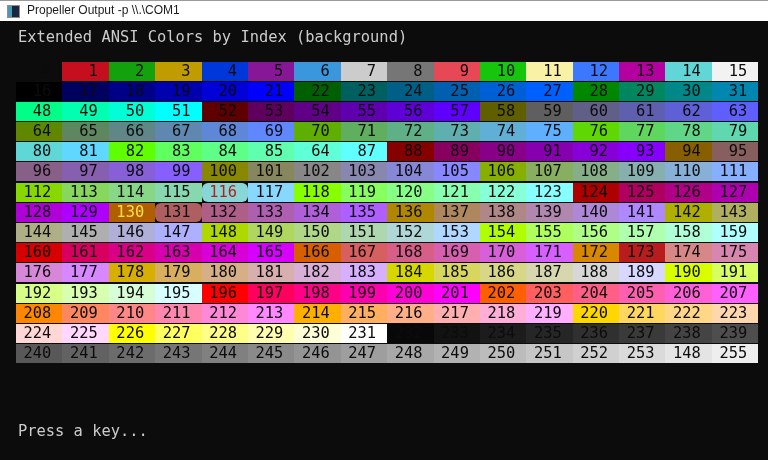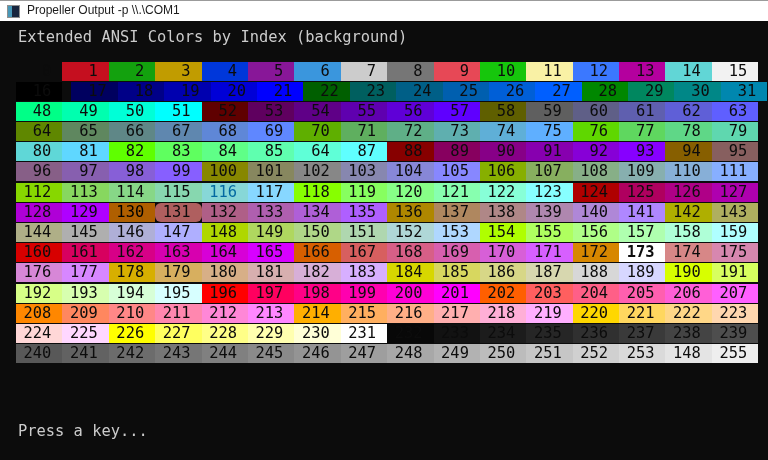--- a/index.html
+++ b/index.html
@@ -44,21 +44,21 @@
           <div class="cell" style="background: rgb(231, 72, 86); color: rgb(12, 12, 12);">9</div>
           <div class="cell" style="background: rgb(22, 198, 12); color: rgb(12, 12, 12);">10</div>
           <div class="cell" style="background: rgb(249, 241, 165); color: rgb(12, 12, 12);">11</div>
           <div class="cell" style="background: rgb(59, 120, 255); color: rgb(12, 12, 12);">12</div>
           <div class="cell" style="background: rgb(180, 0, 158); color: rgb(12, 12, 12);">13</div>
           <div class="cell" style="background: rgb(97, 214, 214); color: rgb(12, 12, 12);">14</div>
           <div class="cell" style="background: rgb(242, 242, 242); color: rgb(12, 12, 12);">15</div>
         </div>
         <div class="row">
           <div class="cell" style="background: rgb(0, 0, 0); color: rgb(12, 12, 12);">16</div>
-          <div class="cell" style="background: rgb(0, 0, 95); color: rgb(12, 12, 12); margin-left: 9px;">17</div>
+          <div class="cell" style="background: rgb(0, 0, 95); color: rgb(12, 12, 12);">17</div>
           <div class="cell" style="background: rgb(0, 0, 135); color: rgb(12, 12, 12);">18</div>
           <div class="cell" style="background: rgb(0, 0, 175); color: rgb(12, 12, 12);">19</div>
           <div class="cell" style="background: rgb(0, 0, 215); color: rgb(12, 12, 12);">20</div>
           <div class="cell" style="background: rgb(0, 0, 255); color: rgb(12, 12, 12);">21</div>
           <div class="cell" style="background: rgb(0, 95, 0); color: rgb(12, 12, 12);">22</div>
           <div class="cell" style="background: rgb(0, 95, 95); color: rgb(12, 12, 12);">23</div>
           <div class="cell" style="background: rgb(0, 95, 135); color: rgb(12, 12, 12);">24</div>
           <div class="cell" style="background: rgb(0, 95, 175); color: rgb(12, 12, 12);">25</div>
           <div class="cell" style="background: rgb(0, 95, 215); color: rgb(12, 12, 12);">26</div>
           <div class="cell" style="background: rgb(0, 95, 255); color: rgb(12, 12, 12);">27</div>
@@ -137,37 +137,37 @@
           <div class="cell" style="background: rgb(135, 175, 135); color: rgb(12, 12, 12);">108</div>
           <div class="cell" style="background: rgb(135, 175, 175); color: rgb(12, 12, 12);">109</div>
           <div class="cell" style="background: rgb(135, 175, 215); color: rgb(12, 12, 12);">110</div>
           <div class="cell" style="background: rgb(135, 175, 255); color: rgb(12, 12, 12);">111</div>
         </div>
         <div class="row">
           <div class="cell" style="background: rgb(135, 215, 0); color: rgb(12, 12, 12);">112</div>
           <div class="cell" style="background: rgb(135, 215, 95); color: rgb(12, 12, 12);">113</div>
           <div class="cell" style="background: rgb(135, 215, 135); color: rgb(12, 12, 12);">114</div>
           <div class="cell" style="background: rgb(135, 215, 175); color: rgb(12, 12, 12);">115</div>
-          <div class="cell" style="background: rgb(135, 215, 215); color: #0369a1;">116</div>
+          <div class="cell" style="background: rgb(135, 215, 215); color: #b91c1c; border-radius: 6px;">116</div>
           <div class="cell" style="background: rgb(135, 215, 255); color: rgb(12, 12, 12);">117</div>
           <div class="cell" style="background: rgb(135, 255, 0); color: rgb(12, 12, 12);">118</div>
           <div class="cell" style="background: rgb(135, 255, 95); color: rgb(12, 12, 12);">119</div>
           <div class="cell" style="background: rgb(135, 255, 135); color: rgb(12, 12, 12);">120</div>
           <div class="cell" style="background: rgb(135, 255, 175); color: rgb(12, 12, 12);">121</div>
           <div class="cell" style="background: rgb(135, 255, 215); color: rgb(12, 12, 12);">122</div>
           <div class="cell" style="background: rgb(135, 255, 255); color: rgb(12, 12, 12);">123</div>
           <div class="cell" style="background: rgb(175, 0, 0); color: rgb(12, 12, 12);">124</div>
           <div class="cell" style="background: rgb(175, 0, 95); color: rgb(12, 12, 12);">125</div>
           <div class="cell" style="background: rgb(175, 0, 135); color: rgb(12, 12, 12);">126</div>
           <div class="cell" style="background: rgb(175, 0, 175); color: rgb(12, 12, 12);">127</div>
         </div>
         <div class="row">
           <div class="cell" style="background: rgb(175, 0, 215); color: rgb(12, 12, 12);">128</div>
           <div class="cell" style="background: rgb(175, 0, 255); color: rgb(12, 12, 12);">129</div>
-          <div class="cell" style="background: rgb(175, 95, 0); color: #000000;">130</div>
+          <div class="cell" style="background: rgb(175, 95, 0); color: #fde047;">130</div>
           <div class="cell" style="background: rgb(175, 95, 95); color: rgb(12, 12, 12); border-radius: 6px;">131</div>
           <div class="cell" style="background: rgb(175, 95, 135); color: rgb(12, 12, 12);">132</div>
           <div class="cell" style="background: rgb(175, 95, 175); color: rgb(12, 12, 12);">133</div>
           <div class="cell" style="background: rgb(175, 95, 215); color: rgb(12, 12, 12);">134</div>
           <div class="cell" style="background: rgb(175, 95, 255); color: rgb(12, 12, 12);">135</div>
           <div class="cell" style="background: rgb(175, 135, 0); color: rgb(12, 12, 12);">136</div>
           <div class="cell" style="background: rgb(175, 135, 95); color: rgb(12, 12, 12);">137</div>
           <div class="cell" style="background: rgb(175, 135, 135); color: rgb(12, 12, 12);">138</div>
           <div class="cell" style="background: rgb(175, 135, 175); color: rgb(12, 12, 12);">139</div>
           <div class="cell" style="background: rgb(175, 135, 215); color: rgb(12, 12, 12);">140</div>
@@ -200,21 +200,21 @@
           <div class="cell" style="background: rgb(215, 0, 175); color: rgb(12, 12, 12);">163</div>
           <div class="cell" style="background: rgb(215, 0, 215); color: rgb(12, 12, 12);">164</div>
           <div class="cell" style="background: rgb(215, 0, 255); color: rgb(12, 12, 12);">165</div>
           <div class="cell" style="background: rgb(215, 95, 0); color: rgb(12, 12, 12);">166</div>
           <div class="cell" style="background: rgb(215, 95, 95); color: rgb(12, 12, 12);">167</div>
           <div class="cell" style="background: rgb(215, 95, 135); color: rgb(12, 12, 12);">168</div>
           <div class="cell" style="background: rgb(215, 95, 175); color: rgb(12, 12, 12);">169</div>
           <div class="cell" style="background: rgb(215, 95, 215); color: rgb(12, 12, 12);">170</div>
           <div class="cell" style="background: rgb(215, 95, 255); color: rgb(12, 12, 12);">171</div>
           <div class="cell" style="background: rgb(215, 135, 0); color: rgb(12, 12, 12);">172</div>
-          <div class="cell" style="background: #ffffff; color: rgb(12, 12, 12); font-weight: bold;">173</div>
+          <div class="cell" style="background: #b91c1c; color: rgb(12, 12, 12);">173</div>
           <div class="cell" style="background: rgb(215, 135, 135); color: rgb(12, 12, 12);">174</div>
           <div class="cell" style="background: rgb(215, 135, 175); color: rgb(12, 12, 12);">175</div>
         </div>
         <div class="row">
           <div class="cell" style="background: rgb(215, 135, 215); color: rgb(12, 12, 12);">176</div>
           <div class="cell" style="background: rgb(215, 135, 255); color: rgb(12, 12, 12);">177</div>
           <div class="cell" style="background: rgb(215, 175, 0); color: rgb(12, 12, 12);">178</div>
           <div class="cell" style="background: rgb(215, 175, 95); color: rgb(12, 12, 12);">179</div>
           <div class="cell" style="background: rgb(215, 175, 135); color: rgb(12, 12, 12);">180</div>
           <div class="cell" style="background: rgb(215, 175, 175); color: rgb(12, 12, 12);">181</div>

